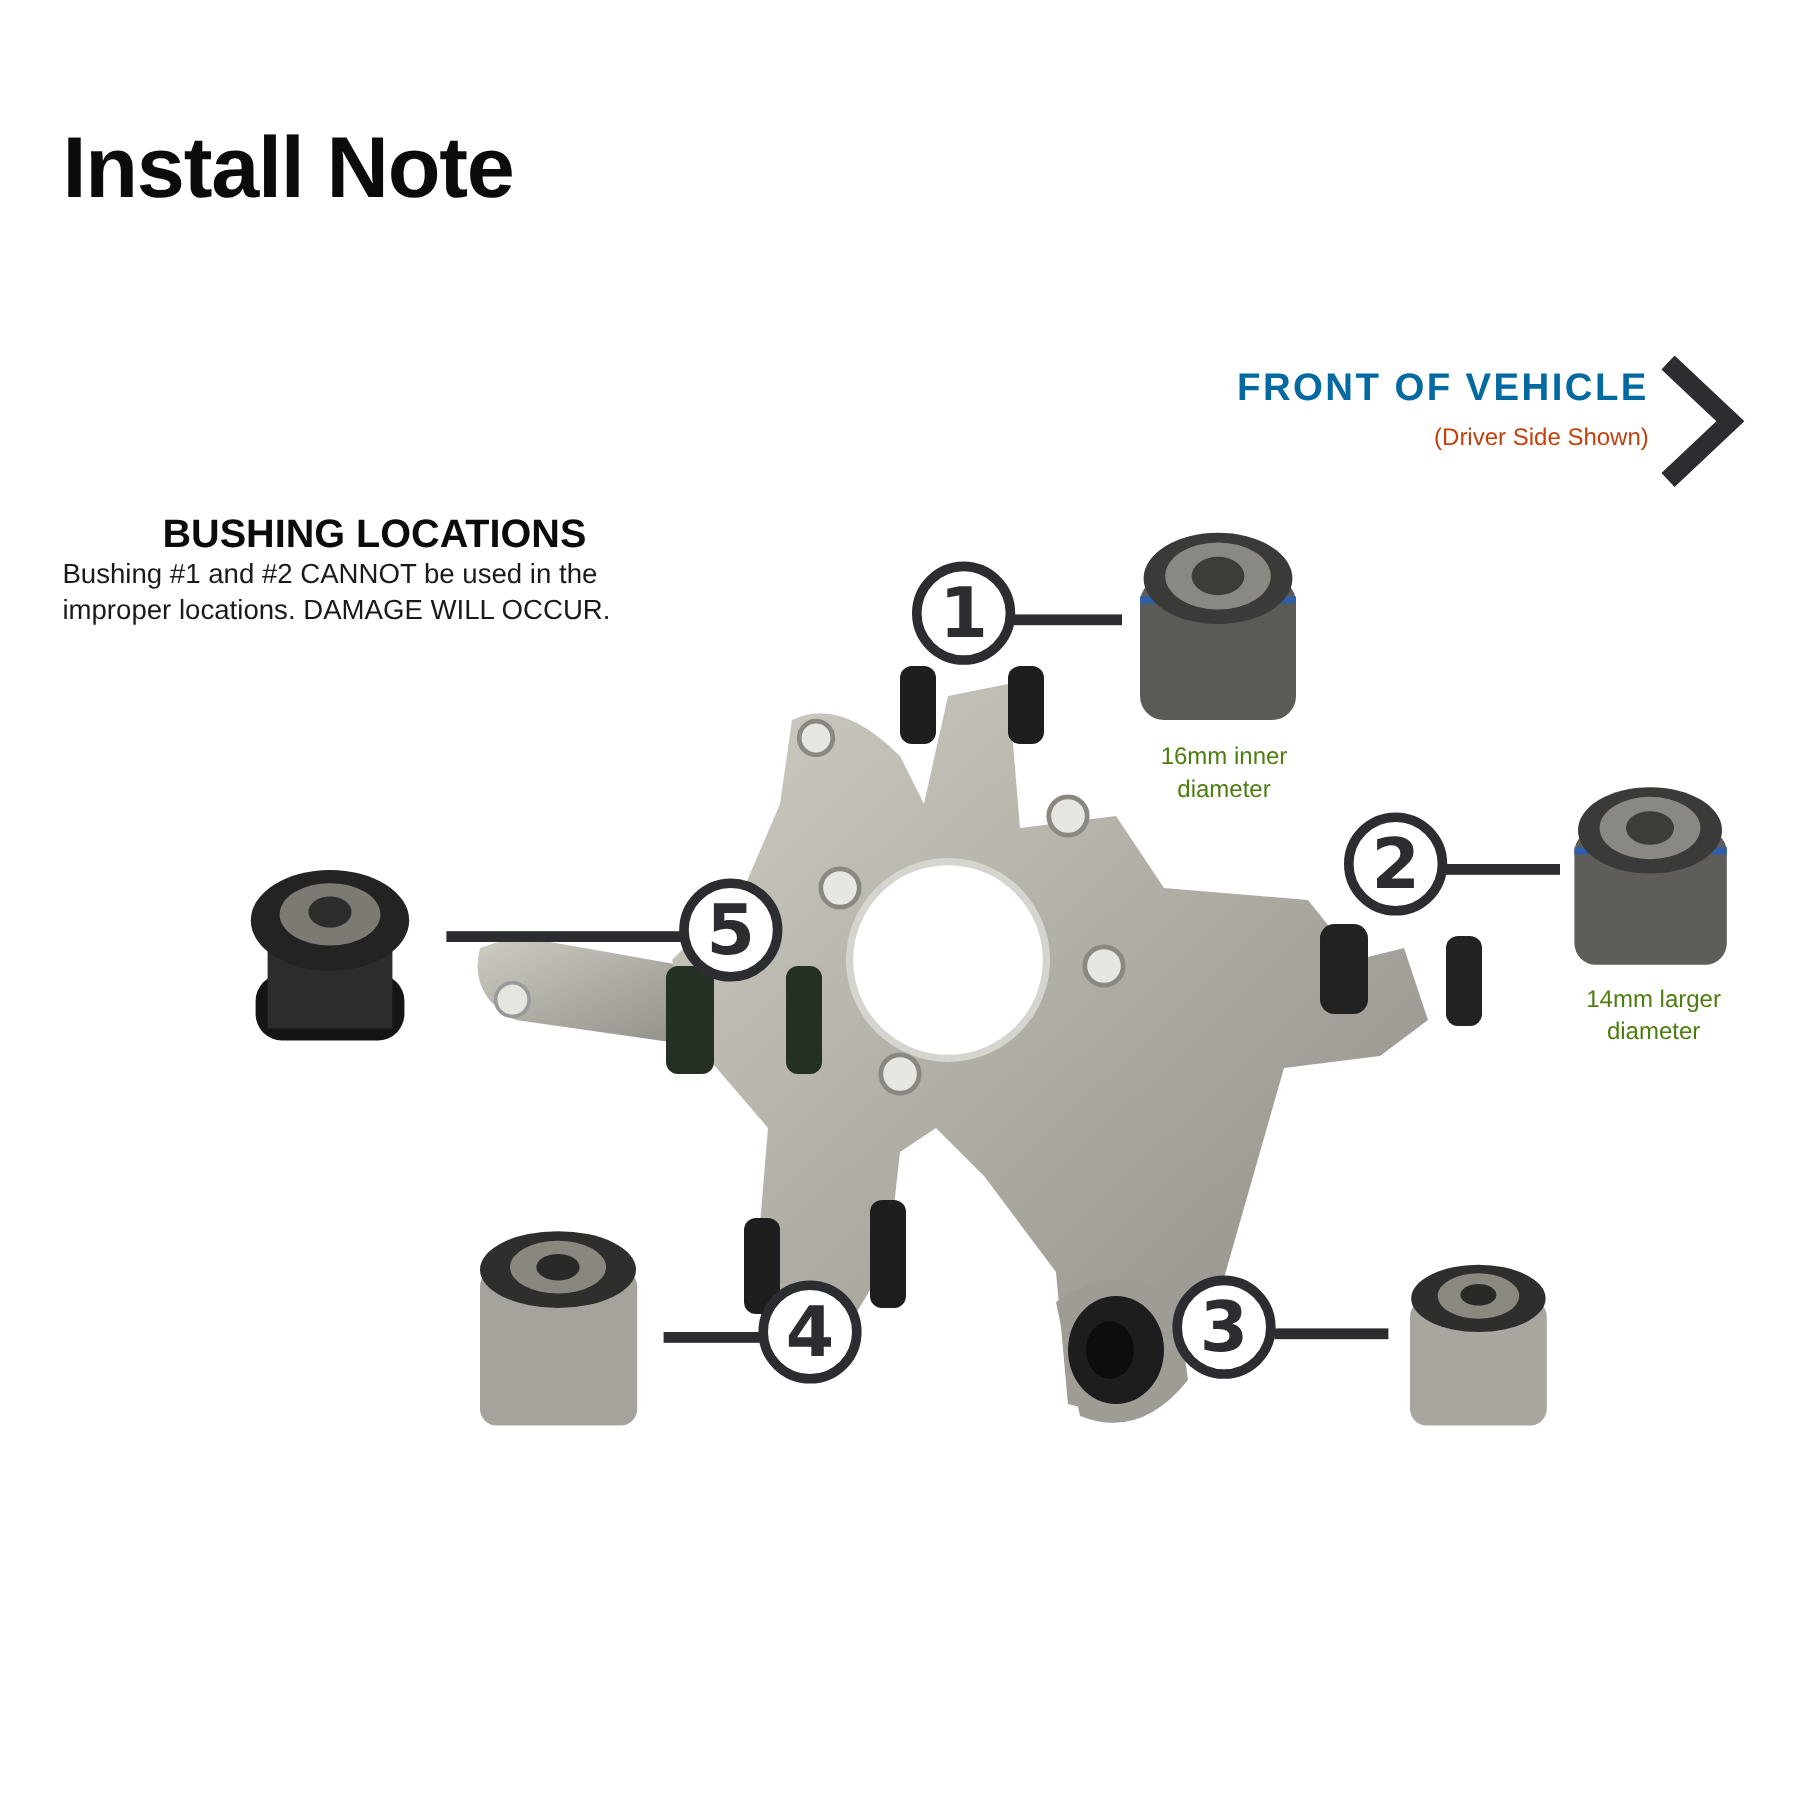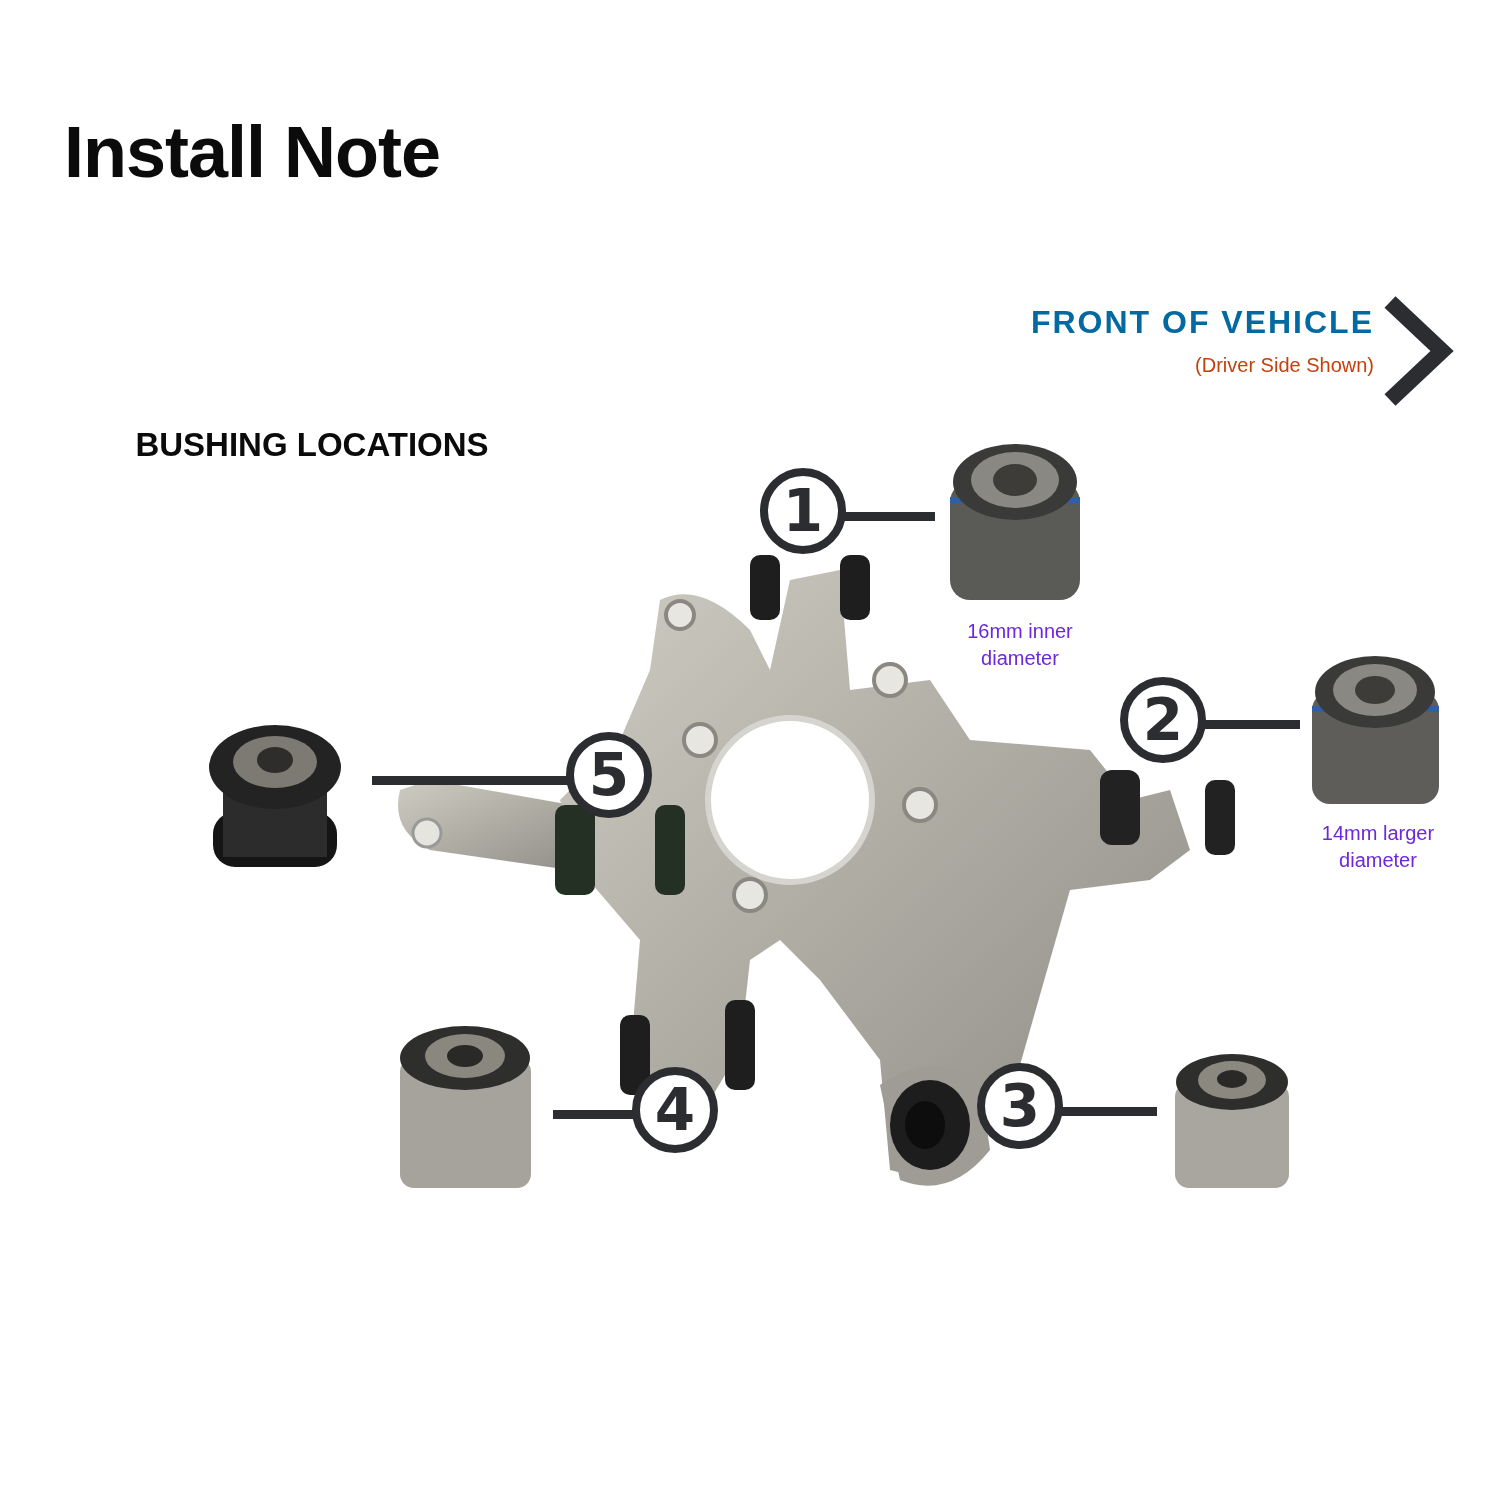--- a/index.html
+++ b/index.html
@@ -1,26 +1,26 @@
 <!DOCTYPE html>
 <html><head>
 <meta charset="utf-8">
 <style>
   html, body { margin: 0; padding: 0; background: #ffffff; }
   body { width: 1500px; height: 1500px; position: relative; overflow: hidden; font-family: "Liberation Sans", sans-serif; color: #111; }
   .abs { position: absolute; }
-  .title { left: 52px; top: 104px; font-size: 72px; font-weight: 700; letter-spacing: -1px; color: #0b0b0b; margin: 12px; line-height: 1; }
+  .title { left: 52px; top: 104px; font-size: 72px; font-weight: 700; letter-spacing: -1px; color: #0b0b0b; margin: 0; line-height: 1; }
   .front { right: 126px; top: 306px; text-align: right; }
   .front .main { font-size: 32px; font-weight: 700; letter-spacing: 2px; color: #0369a1; line-height: 1; }
   .front .sub { font-size: 20px; color: #c2410c; line-height: 1.1; margin-top: 16px; }
   .chev { left: 1380px; top: 296px; }
   .notes { left: 52px; top: 428px; width: 520px; }
   .notes h2 { margin: 0; font-size: 33px; font-weight: 700; color: #0b0b0b; line-height: 1.05; text-align: center; }
   .notes p { margin: 0 0 12px 0; font-size: 23px; line-height: 30px; color: #1a1a1a; }
-  .caption { font-size: 20px; line-height: 27px; color: #6d28d9; text-align: center; }
+  .caption { font-size: 20px; line-height: 27px; color: #4d7c0f; text-align: center; }
   .marker { width: 86px; height: 86px; border: 8px solid #2b2d30; border-radius: 50%; background: #fff; box-sizing: border-box; display: flex; align-items: center; justify-content: center; font-size: 58px; font-weight: 700; color: #2b2d30; font-family: "DejaVu Sans", sans-serif; }
   .leader { height: 9px; background: #2b2d30; }
   svg { display: block; }
 </style>
 </head>
 <body>
 
 <h1 class="abs title">Install Note</h1>
 
 <div class="abs front">
@@ -28,20 +28,21 @@
   <div class="sub">(Driver Side Shown)</div>
 </div>
 <div class="abs chev">
   <svg width="74" height="110" viewBox="0 0 74 110">
       <polyline points="10,6 62,55 10,104" fill="none" stroke="#2b2d30" stroke-width="16" stroke-linejoin="miter"></polyline>
     </svg>
 </div>
 
 <div class="abs notes">
   <h2>BUSHING LOCATIONS</h2>
+  <p>Bushing #1 and #2 CANNOT be used in the improper locations. DAMAGE WILL OCCUR.</p>
 </div>
 
 <div class="abs" style="left:370px; top:540px;">
   <svg width="900" height="680" viewBox="0 0 900 680">
     <defs>
       <linearGradient id="metal" x1="0" y1="0" x2="1" y2="1">
         <stop offset="0" stop-color="#cfccc4"></stop>
         <stop offset="0.5" stop-color="#aeaba3"></stop>
         <stop offset="1" stop-color="#8f8c86"></stop>
       </linearGradient>

